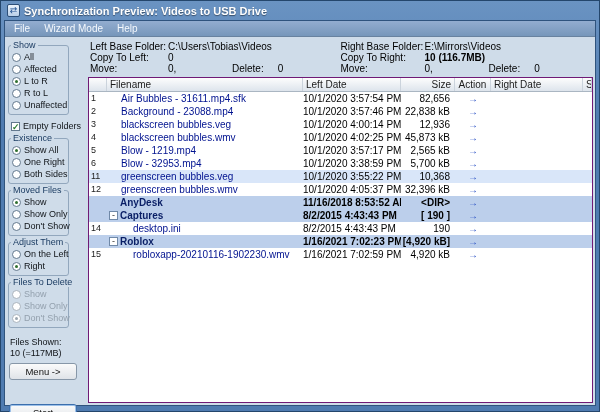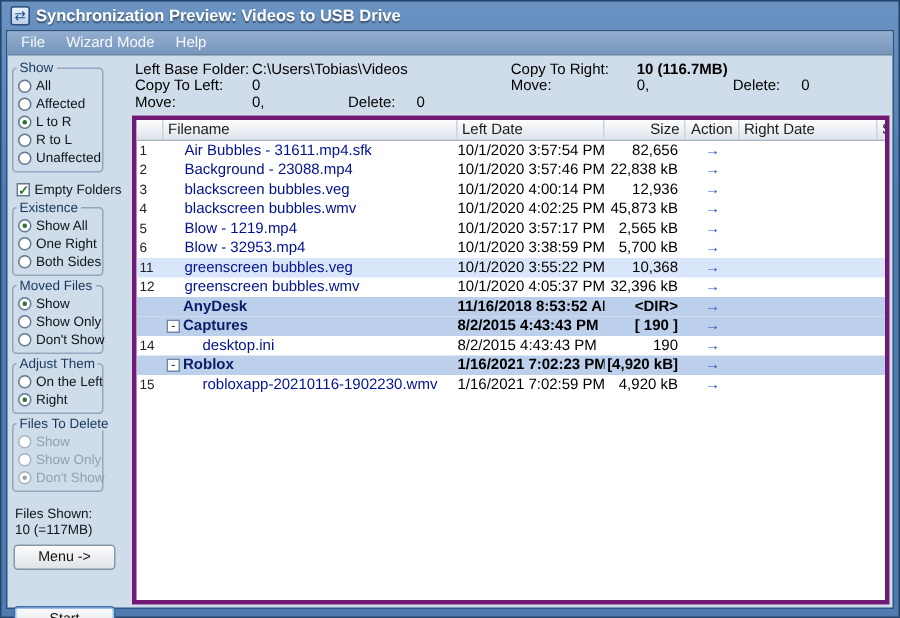--- a/index.html
+++ b/index.html
@@ -52,21 +52,21 @@
   .main { flex:1; display:flex; flex-direction:column; min-width:0; }
   .info { display:flex; padding:2px 2px 3px 2px; font-size:10px; line-height:11px; color:#000; flex:none; }
   .info-col { flex:1 1 50%; min-width:0; }
   .info-row { display:flex; white-space:nowrap; }
   .ilbl { flex:none; }
   .ival { flex:none; }
   .wl { width:78px; } .wr { width:84px; }
   .wv { width:64px; }
   .bold { font-weight:bold; }
 
-  .tablewrap { flex:1; background:#fff; border:3px solid #701a75; display:flex; flex-direction:column; min-height:0; overflow:hidden;justify-content:center; }
+  .tablewrap { flex:1; background:#fff; border:1px solid #701a75; display:flex; flex-direction:column; min-height:0; overflow:hidden;justify-content:center; }
   .thead, .trow { display:grid; grid-template-columns:18px 196px 98px 54px 36px 92px 1fr; }
   .thead { flex:none; height:14px; background:linear-gradient(#fdfdfd,#dde4ec); border-bottom:1px solid #aab6c2; }
   .hcell { border-right:1px solid #cbd3dc; font-size:10px; line-height:13px; color:#1c1c1c;
            padding:0 3px; overflow:hidden; white-space:nowrap; cursor:default; }
   .hcell.hright { text-align:right; }
   .hcell.hcenter { text-align:center; padding:0; }
   .tbody { flex:1; overflow:hidden; }
   .trow { height:13px; font-size:10px; line-height:13px; white-space:nowrap; cursor:default; }
   .cell { overflow:hidden; }
   .num { padding-left:2px; font-size:9px; color:#222; }
@@ -208,20 +208,24 @@
             </div>
             <div class="info-row">
               <span class="ilbl wl">Move:</span>
               <span class="ival wv">0,</span>
               <span class="ilbl">Delete:</span>
               <span class="ival" style="margin-left:14px;">0</span>
             </div>
           </div>
           <div class="info-col">
             <div class="info-row">
+              <span class="ilbl wr">Right Base Folder:</span>
+              <span class="ival">E:\Mirrors\Videos</span>
+            </div>
+            <div class="info-row">
               <span class="ilbl wr">Copy To Right:</span>
               <span class="ival bold">10 (116.7MB)</span>
             </div>
             <div class="info-row">
               <span class="ilbl wr">Move:</span>
               <span class="ival wv">0,</span>
               <span class="ilbl">Delete:</span>
               <span class="ival" style="margin-left:14px;">0</span>
             </div>
           </div>

